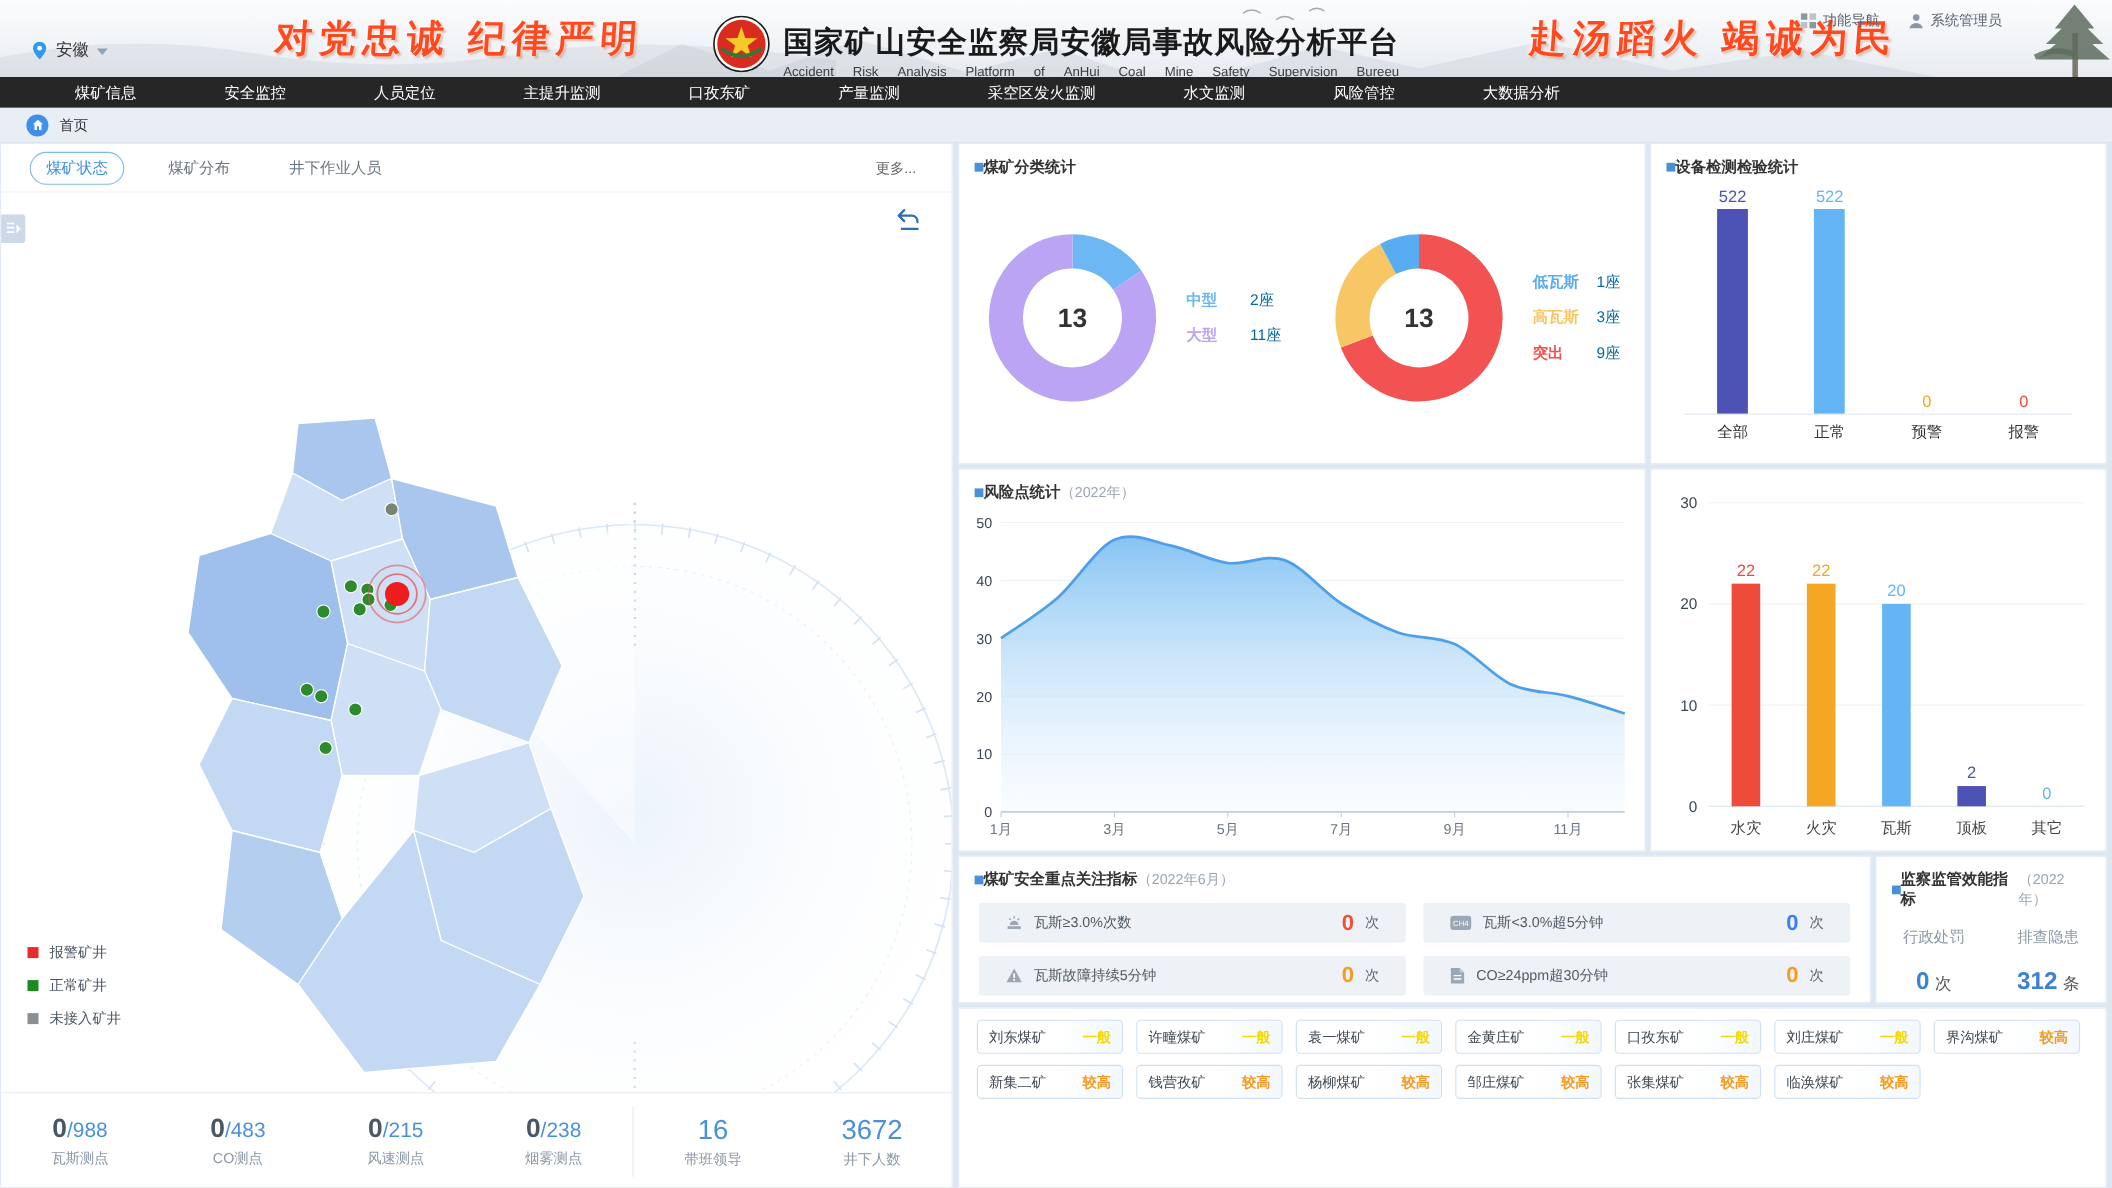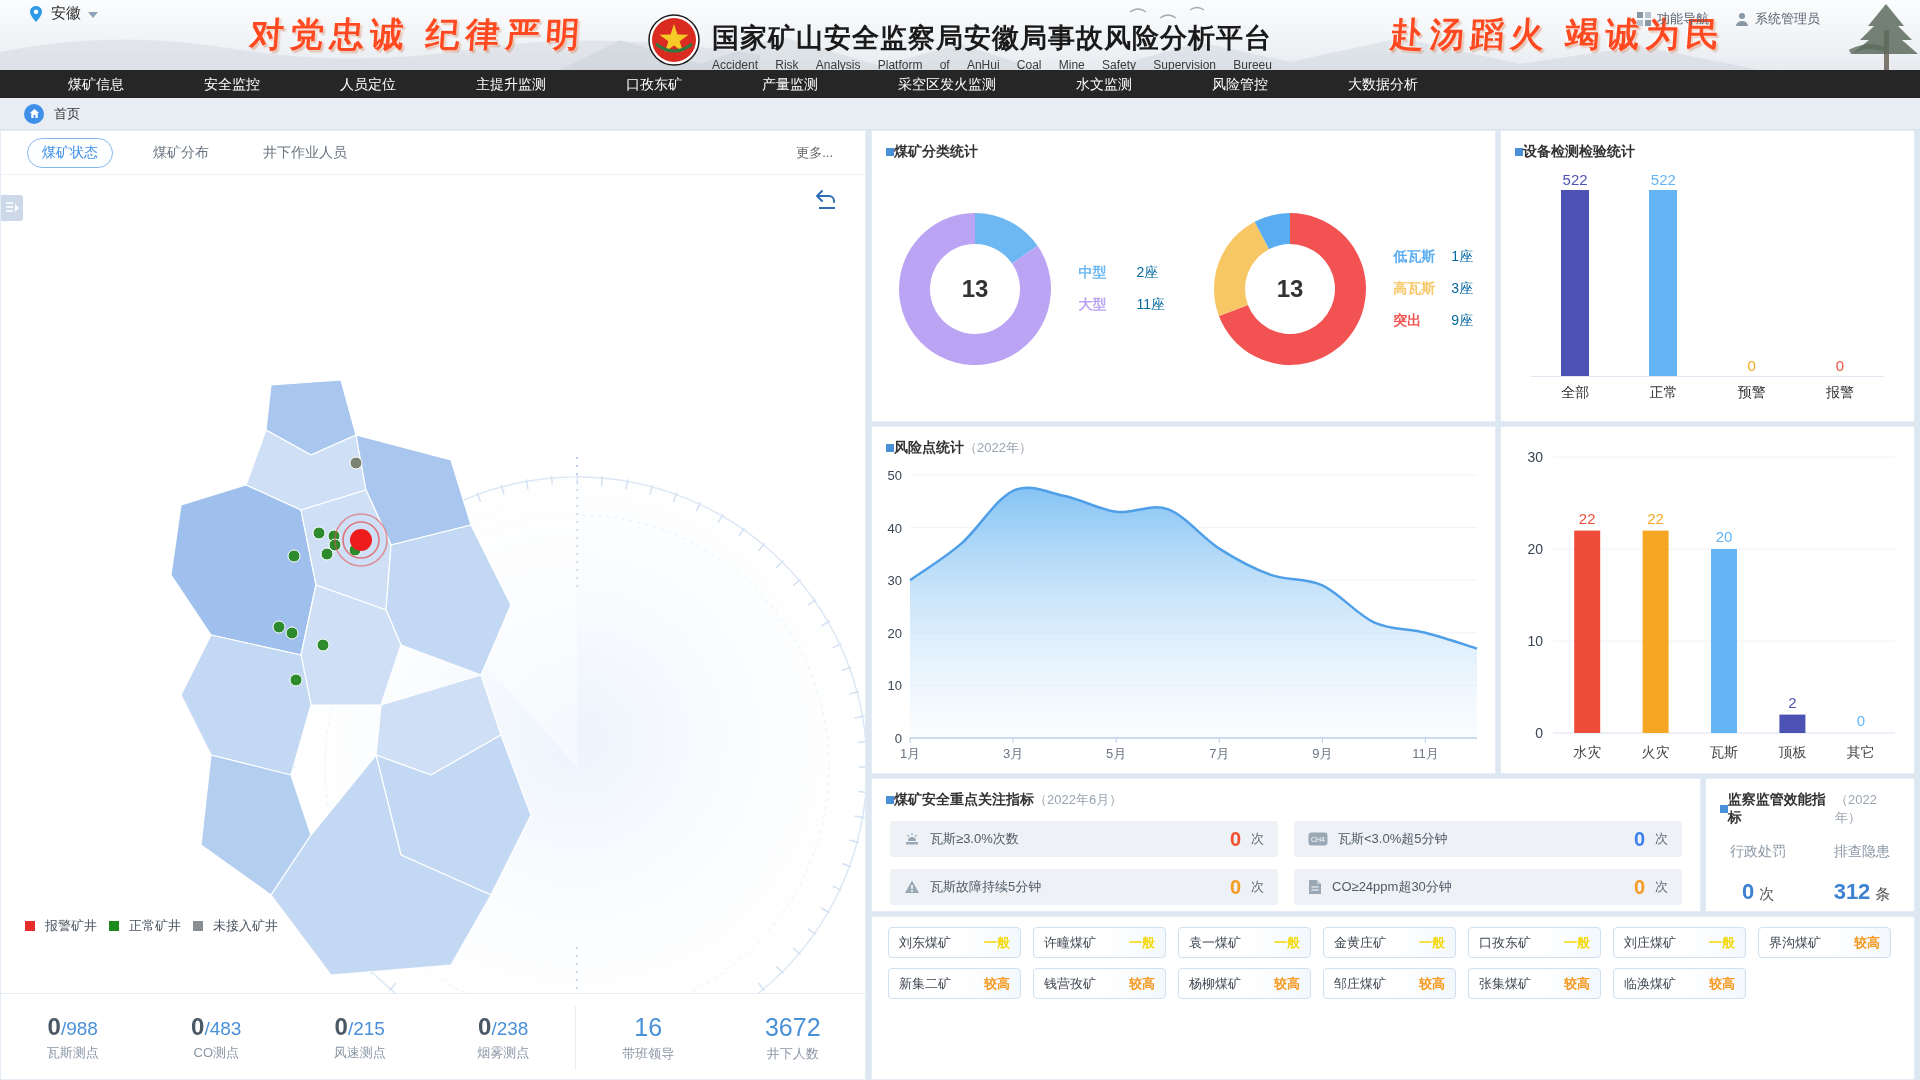--- a/index.html
+++ b/index.html
@@ -3,21 +3,21 @@
 <meta charset="utf-8">
 <style>
   * { margin:0; padding:0; box-sizing:border-box; }
   html,body { width:1920px; height:1080px; overflow:hidden;
     font-family:"Liberation Sans","DejaVu Sans",sans-serif; background:#dde7f2; }
 
   
   .header { position:relative; width:1920px; height:70px;
     background:linear-gradient(180deg,#fbfcfd 0%,#f1f4f7 55%,#e7ebef 100%); overflow:hidden; }
   .header-art { position:absolute; inset:0; pointer-events:none; }
-  .region-picker { position:absolute; left:28px; top:4px; display:flex; align-items:center; gap:7px;
+  .region-picker { position:absolute; left:28px; top:36px; display:flex; align-items:center; gap:7px;
     font-size:15px; color:#333; cursor:pointer; }
   .pin-icon { width:16px; height:16px; }
   .caret { width:0; height:0; border-left:5px solid transparent; border-right:5px solid transparent;
     border-top:6px solid #8fa3b8; margin-top:2px; }
   .slogan { position:absolute; top:12px; font-size:34px; font-weight:bold; letter-spacing:6px;
     color:#ff4a21;
     text-shadow:0 0 2px #fff,0 0 6px rgba(255,255,255,.9),2px 2px 2px rgba(180,60,0,.45);
     transform:skewX(-4deg); white-space:nowrap; }
   .slogan-left { left:250px; }
   .slogan-right { left:1390px; }
@@ -61,21 +61,21 @@
   .tab-pill { font-size:14px; color:#6b7683; cursor:pointer; padding:5px 14px; border-radius:15px; }
   .tab-pill.active { color:#3b8de8; border:1px solid #85b9ee; background:#fdfeff; }
   .more-link { position:absolute; right:32px; font-size:13px; color:#666; cursor:pointer; }
 
   
   .map-area { position:relative; height:818px; overflow:hidden; }
   .map-svg { position:absolute; left:0; top:0; }
   .back-ico { position:absolute; right:26px; top:12px; width:26px; height:24px; cursor:pointer; }
   .side-handle { position:absolute; left:0; top:20px; width:22px; height:26px; background:#cdd9e8;
     border-radius:0 3px 3px 0; cursor:pointer; display:flex; align-items:center; justify-content:center; }
-  .legend { position:absolute; left:24px; bottom:58px; display:flex; gap:12px; }
+  .legend { position:absolute; left:24px; bottom:58px; display:flex; flex-direction:column; gap:12px; }
   .legend-item { display:flex; align-items:center; gap:10px; font-size:13px; color:#4a5560; }
   .legend-sq { width:10px; height:10px; }
 
   
   .stats-bar { height:88px; border-top:1px solid #e7edf4; display:flex; align-items:center; }
   .stats-group { display:flex; flex:1; }
   .stats-group.people { flex:0 0 290px; border-left:1px solid #e7edf4; height:64px; align-items:center; }
   .stat { flex:1; text-align:center; }
   .stat .line1 { font-size:15px; }
   .stat .v { font-size:24px; font-weight:bold; color:#4a5866; }
@@ -102,21 +102,21 @@
 
   
   .chips { display:flex; flex-wrap:wrap; gap:10px 12px; padding:10px 16px; }
   .chip { width:133px; height:31px; border:1px solid #cfe0f0; border-radius:4px; background:linear-gradient(90deg,#ffffff 55%,#f3f8fd 100%);
     display:flex; align-items:center; justify-content:space-between; padding:0 10px; cursor:pointer; }
   .chip .nm { font-size:13px; color:#3f4752; }
   .chip .lv { font-size:13px; font-weight:bold; }
 
   
   .cards { display:grid; grid-template-columns:1fr 1fr; gap:12px 16px; padding:8px 18px 0 18px; }
-  .card { background:#eef2f7; border-radius:3px; height:36px; display:flex; align-items:center; padding:0 14px; gap:10px;justify-content:flex-end; }
+  .card { background:#eef2f7; border-radius:3px; height:36px; display:flex; align-items:center; padding:0 24px; gap:10px;justify-content:flex-end; }
   .card .lbl { font-size:13px; color:#4f5a66; flex:1; }
   .card .val { font-size:20px; font-weight:bold; }
   .card .unit { font-size:13px; color:#5f6a76; }
 
   
   .eff-wrap { display:flex; padding-top:12px;align-items:center; }
   .eff-item { flex:1; text-align:center; }
   .eff-lbl { font-size:14px; color:#8a97a5; }
   .eff-val { margin-top:18px; font-size:15px; color:#555; }
   .eff-val b { font-size:22px; color:#3d82d1; font-weight:bold; margin-right:5px; }

